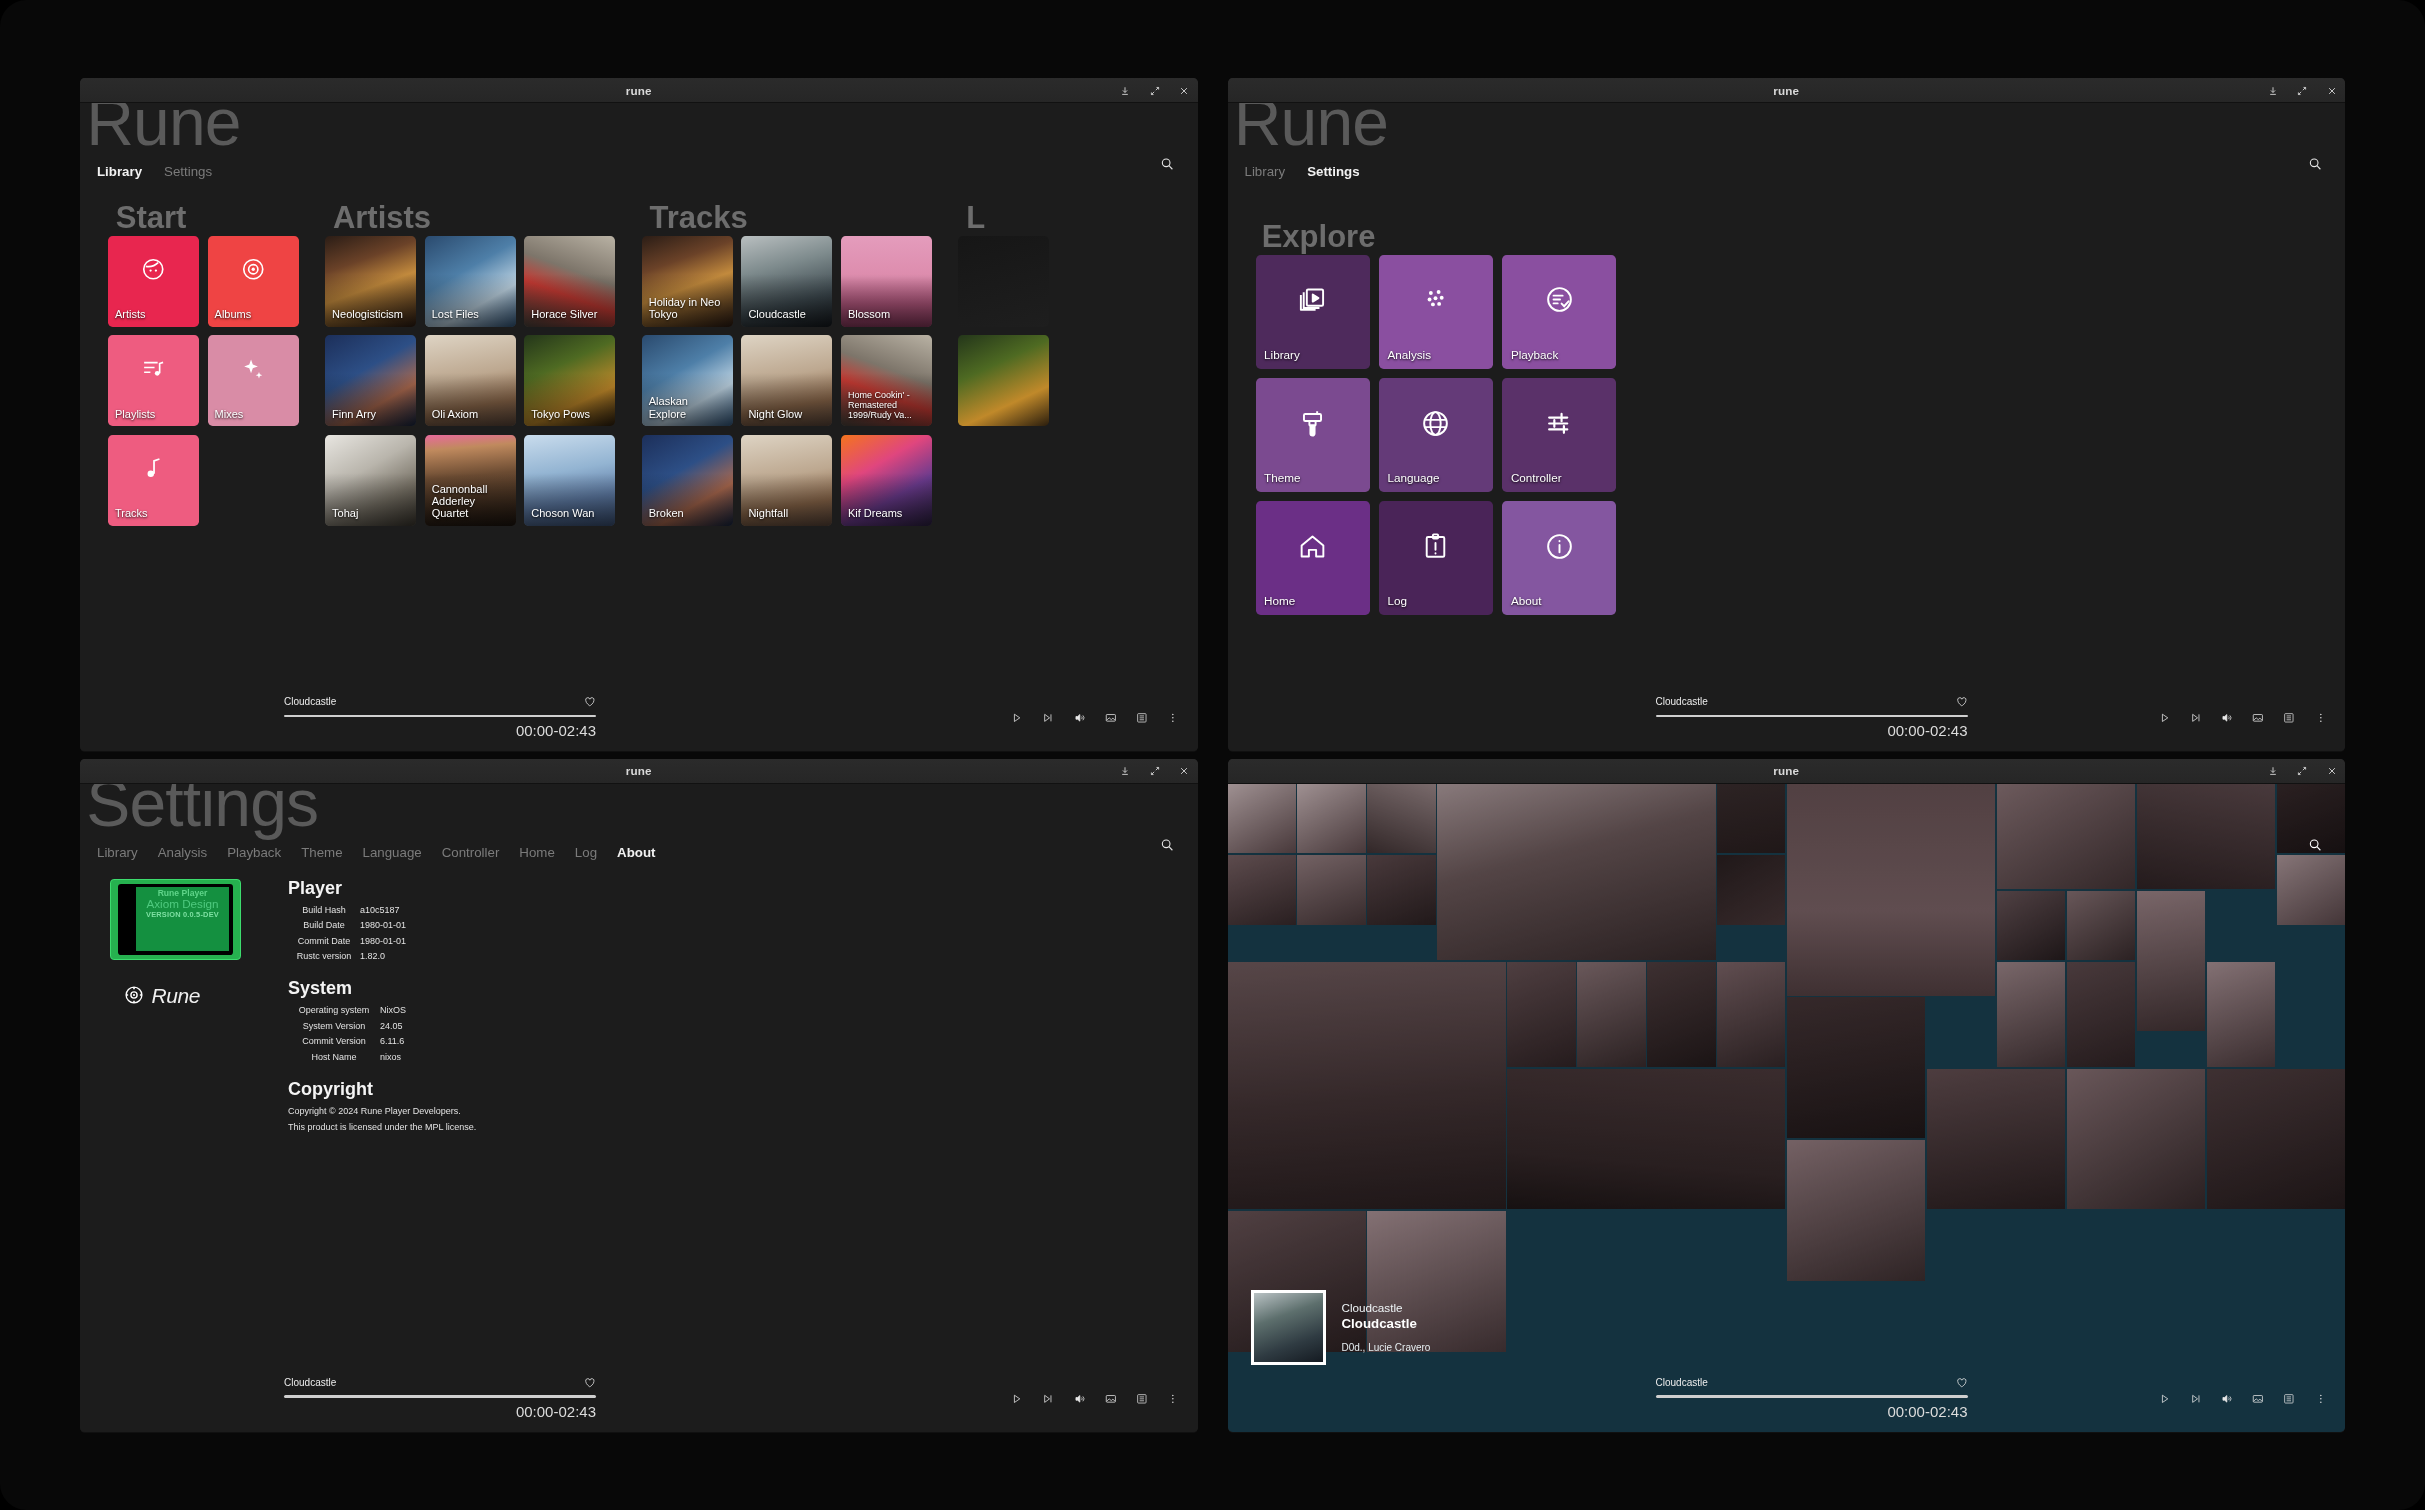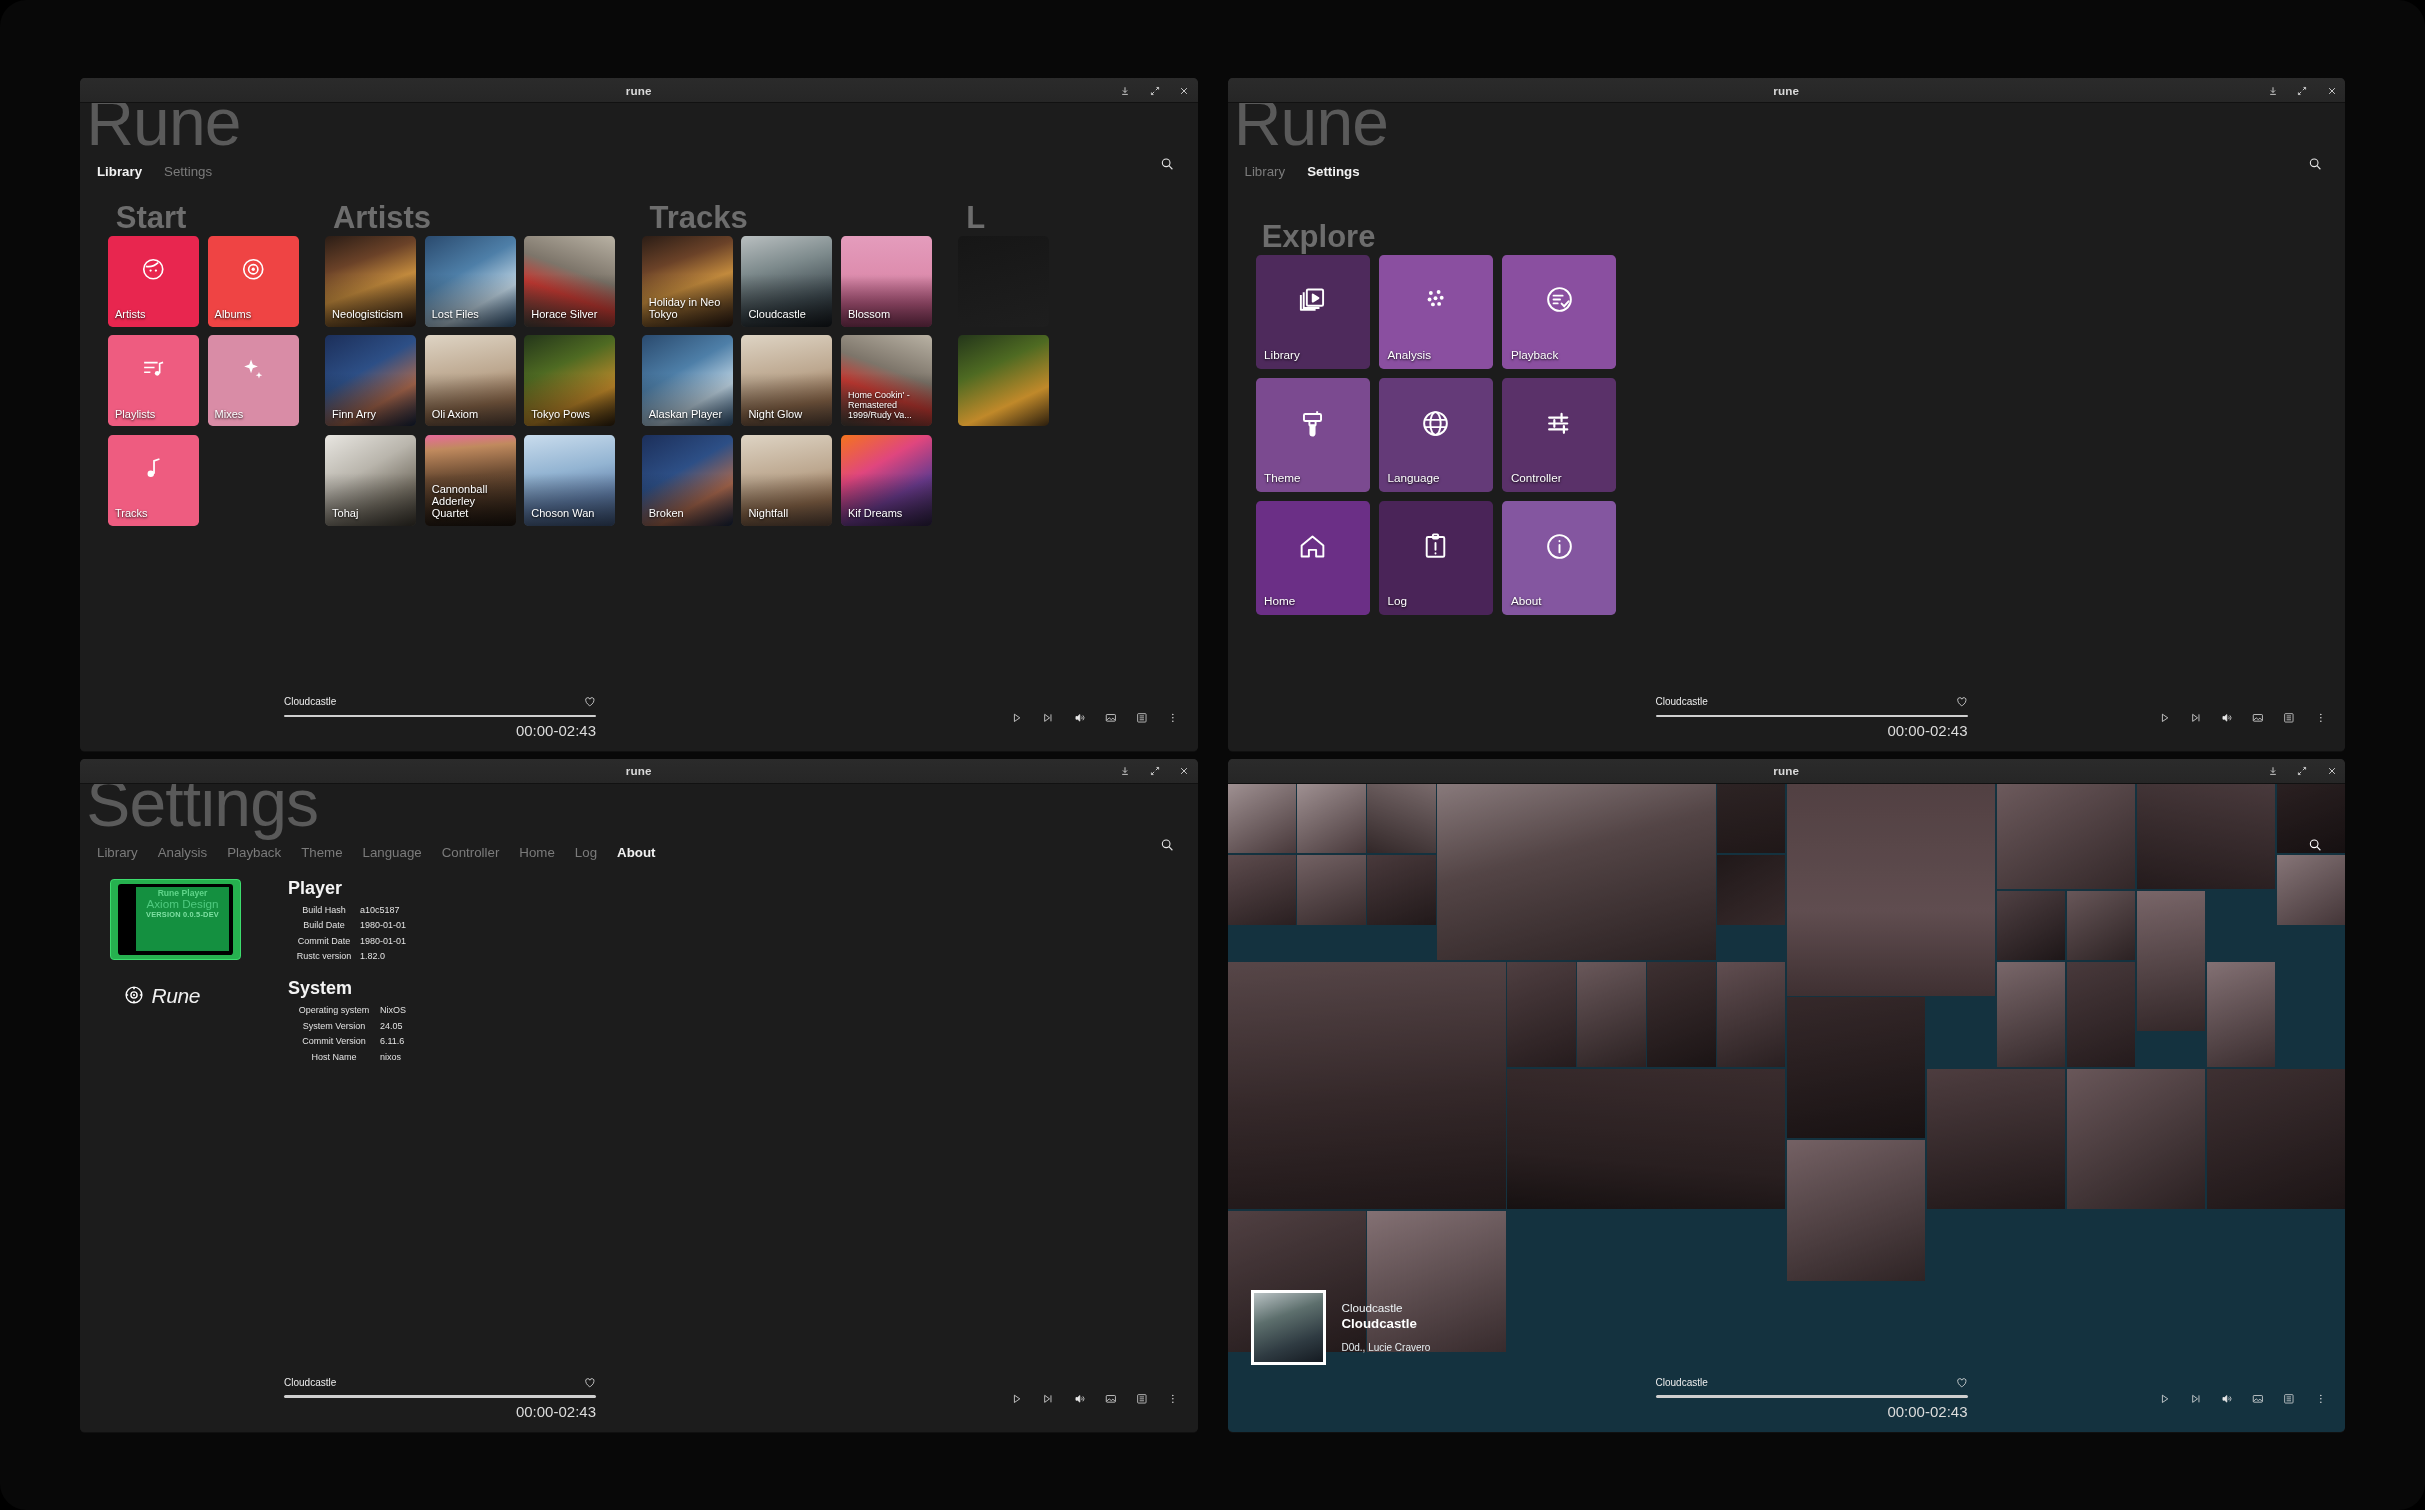--- a/index.html
+++ b/index.html
@@ -371,21 +371,21 @@
               <div class="tlabel">Cloudcastle</div>
             </div>
             <div class="tile">
               <div class="art" style="background:linear-gradient(180deg,#e49cbc 0%,#dd8cad 45%,#b5587f 75%,#8a3a5e 100%)"></div>
                   <div class="scrim"></div>
               <div class="tlabel">Blossom</div>
             </div>
             <div class="tile">
               <div class="art" style="background:linear-gradient(150deg,#2a4a6e 0%,#4e7fa8 40%,#bdd3e2 70%,#30557a 100%)"></div>
                   <div class="scrim"></div>
-              <div class="tlabel">Alaskan Player</div>
+              <div class="tlabel">Alaskan Explore</div>
             </div>
             <div class="tile">
               <div class="art" style="background:linear-gradient(170deg,#ded4c4 0%,#bda890 45%,#8e6a4c 75%,#5b463a 100%)"></div>
                   <div class="scrim"></div>
               <div class="tlabel">Night Glow</div>
             </div>
             <div class="tile">
               <div class="art" style="background:linear-gradient(200deg,#b9b2a4 0%,#7d756a 40%,#c43a33 62%,#4a443c 100%)"></div>
                   <div class="scrim"></div>
               <div class="tlabel" style="font-size:9px">Home Cookin' - Remastered 1999/Rudy Va...</div>
@@ -778,20 +778,25 @@
                   <span class="k" style="flex:0 0 92px">Commit Version</span>
                   <span class="v">6.11.6</span>
                 </div>
             <div class="kv">
                   <span class="k" style="flex:0 0 92px">Host Name</span>
                   <span class="v">nixos</span>
                 </div>
           </div>
 
 
+          <div class="sect">
+            <div class="sect-h">Copyright</div>
+            <div class="plain">Copyright © 2024 Rune Player Developers.</div>
+            <div class="plain">This product is licensed under the MPL license.</div>
+          </div>
         </div>
       </div>
 
       <div class="player dark">
         <div class="pl-left">
           <div class="pl-toprow">
             <span class="pl-title">Cloudcastle</span>
             <span class="pl-heart">
                   <svg width="11.7" height="11.7" viewBox="0 0 24 24" fill="none" stroke="currentColor" stroke-width="1.6">
                     <path d="M12 20.2S3.6 15 3.6 9.1A4.2 4.2 0 0112 6.6a4.2 4.2 0 018.4 2.5c0 5.9-8.4 11.1-8.4 11.1z"></path>

